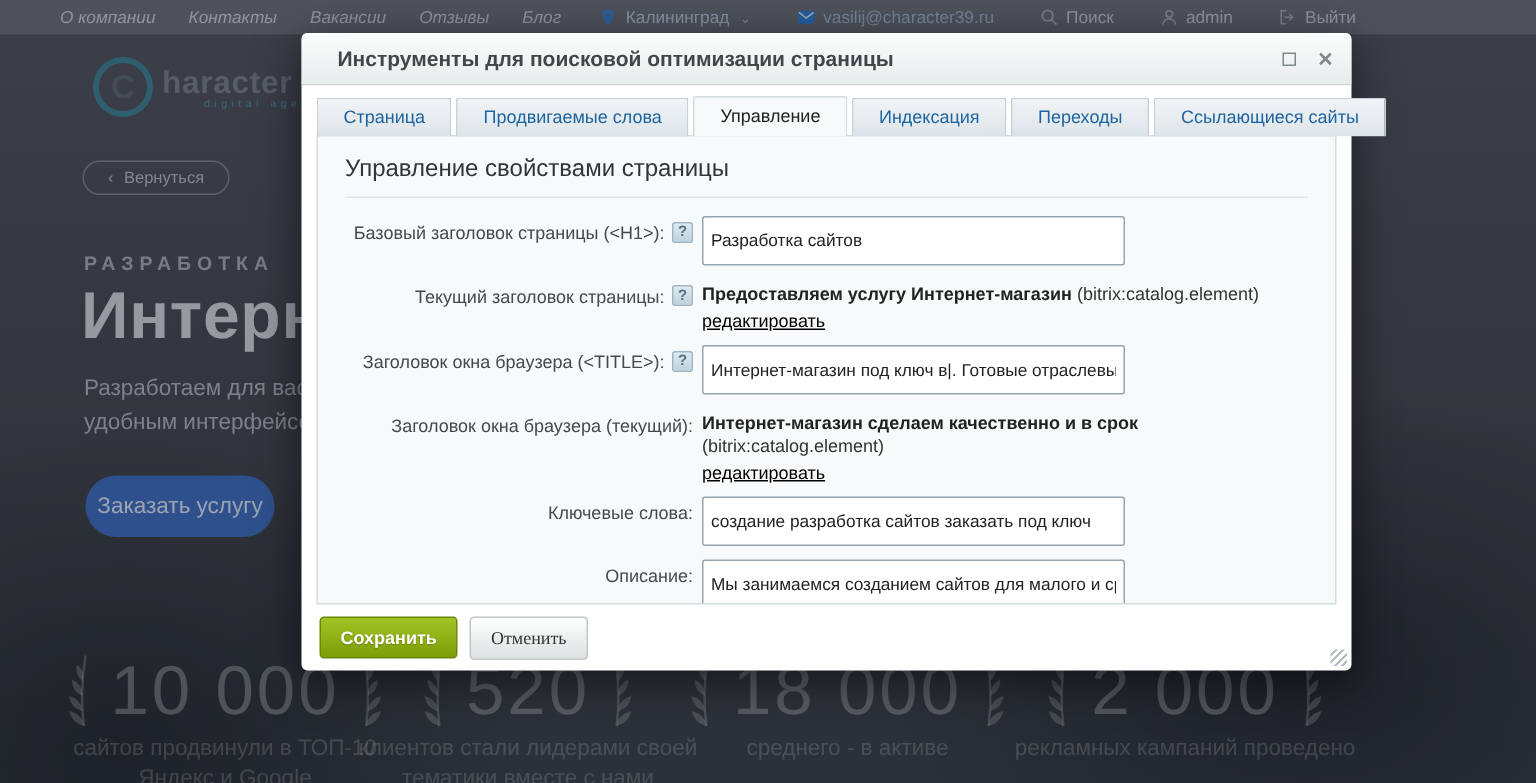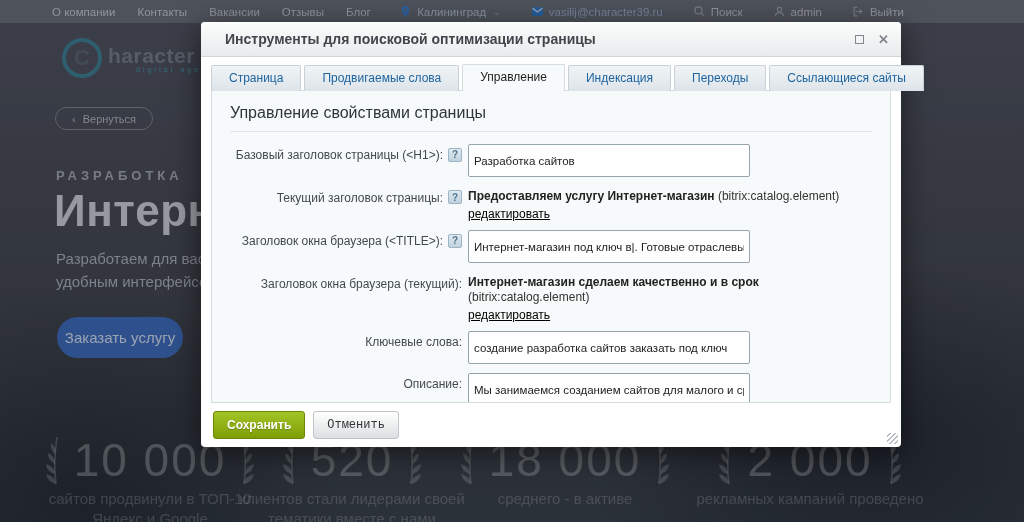--- a/index.html
+++ b/index.html
@@ -6,21 +6,21 @@
   html,body { font-family:"Liberation Sans", sans-serif; }
   .stage { position:relative; width:1024px; height:522px; overflow:hidden; background:#4a4d58; }
 
   
   .site { position:absolute; inset:0; background:
       radial-gradient(420px 260px at 85% 85%, rgba(20,24,34,.55), transparent 70%),
       radial-gradient(380px 300px at 8% 95%, rgba(18,22,30,.5), transparent 70%),
       linear-gradient(#515461, #43464f 55%, #394049); }
   .topbar { position:absolute; top:0; left:0; right:0; height:23px; background:#6a6e79;
       display:flex; align-items:center; font-size:11.5px; color:#c6c9d1; }
-  .topnav { display:flex; gap:22px; margin-left:52px; }
+  .topnav { display:flex; gap:22px; margin-left:40px;font-style:italic; }
   .topnav span { cursor:pointer; }
   .topright { display:flex; align-items:flex-end; gap:8px; margin-left:auto; margin-right:120px; }
   .tgroup { display:flex; align-items:center; gap:5px; margin-left:22px; white-space:nowrap; }
   .caret { font-size:9px; margin-left:2px; color:#aeb3bd; }
   .loc { color:#b9c6dc; }
   .mail { color:#9fb2d2; }
   .icon12 { width:13px; height:13px; display:inline-block; }
 
   .sitehead { position:absolute; top:38px; left:62px; display:flex; align-items:center; }
   .logoCircle { width:40px; height:40px; border-radius:50%; border:4px solid #3f7f93;
@@ -93,21 +93,21 @@
   .sbold { font-weight:bold; color:#222; }
   .snote { color:#333; }
   .slink { color:#000000; text-decoration:underline; cursor:pointer; display:inline-block; margin-top:3px; }
 
   .mfooter { flex:0 0 44px; display:flex; align-items:center; gap:8px; padding:0 12px; position:relative; }
   .btnSave { background:linear-gradient(#a3c426,#7e9d07); border:1px solid #6d8807; border-radius:3px;
       color:#fff; font-weight:bold; font-size:12px; padding:6px 13px; cursor:pointer;
       text-shadow:0 1px 1px rgba(0,0,0,.25); font-family:"Liberation Sans", sans-serif; }
   .btnCancel { background:linear-gradient(#ffffff,#dcdfe0); border:1px solid #bfc5c8; border-radius:3px;
       color:#2f3437; font-size:12px; padding:6px 13px; cursor:pointer;
-      font-family:Liberation Mono, monospace; }
+      font-family:Liberation Serif, serif; }
   .grip { position:absolute; right:3px; bottom:3px; width:11px; height:11px; cursor:nwse-resize;
       background:repeating-linear-gradient(135deg, transparent 0 2px, #b6bcc0 2px 3.5px); }
 </style>
 </head>
 <body>
 
 <svg width="0" height="0" style="position:absolute">
   <defs>
     <g id="laurelBranch">
       <path d="M12 3 Q8 30 11 50" stroke="rgba(255,255,255,.26)" stroke-width="1.6" fill="none"></path>
@@ -232,21 +232,21 @@
             </svg>
           <span class="statValue">18 000</span>
           <svg class="laurel mirror" viewBox="0 0 17 52">
               <use href="#laurelBranch"></use>
             </svg>
         </div>
         <div class="statCap">
           <div>среднего - в активе</div>
         </div>
       </div>
-      <div class="stat" style="left:665px; width:290px;align-items:center;">
+      <div class="stat" style="left:645px; width:290px;align-items:center;">
         <div class="statNumRow">
           <svg class="laurel" viewBox="0 0 17 52">
               <use href="#laurelBranch"></use>
             </svg>
           <span class="statValue">2 000</span>
           <svg class="laurel mirror" viewBox="0 0 17 52">
               <use href="#laurelBranch"></use>
             </svg>
         </div>
         <div class="statCap">

